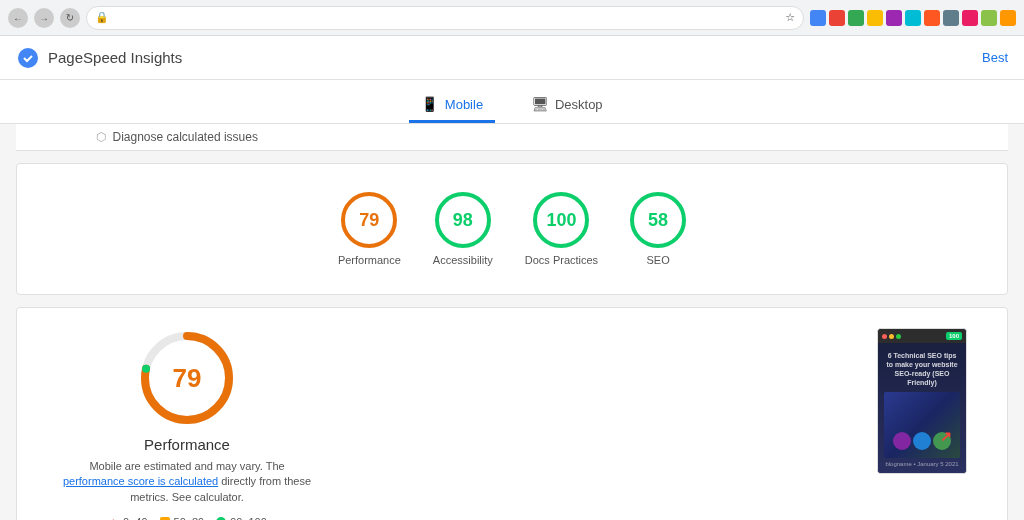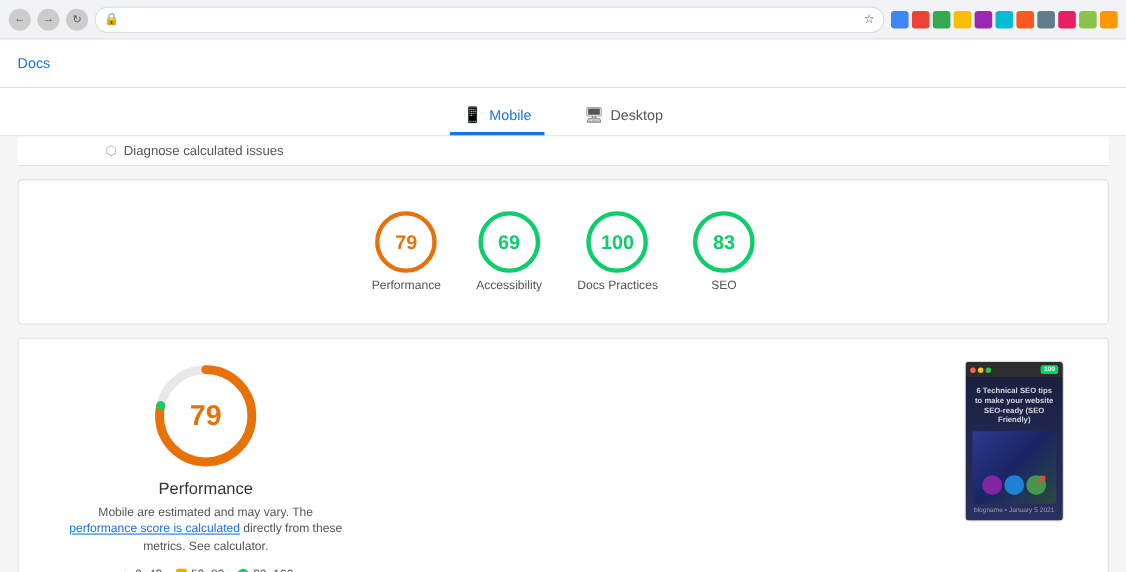--- a/index.html
+++ b/index.html
@@ -205,21 +205,28 @@
     <span class="ext-icon" style="background:#00bcd4"></span>
     <span class="ext-icon" style="background:#ff5722"></span>
     <span class="ext-icon" style="background:#607d8b"></span>
     <span class="ext-icon" style="background:#e91e63"></span>
     <span class="ext-icon" style="background:#8bc34a"></span>
     <span class="ext-icon" style="background:#ff9800"></span>
   </div>
 </div>
 
 <div class="app-header">
-  <a class="docs-link" href="#">Docs</a>
+  <div class="app-logo">
+    <svg class="logo-icon" viewBox="0 0 24 24" fill="none">
+      <circle cx="12" cy="12" r="10" fill="#4285f4"></circle>
+      <path d="M8 12l3 3 5-5" stroke="white" stroke-width="2" fill="none"></path>
+    </svg>
+    <span class="app-title">PageSpeed Insights</span>
+  </div>
+  <a class="docs-link" href="#">Best</a>
 </div>
 
 <div class="tabs-bar">
   <div class="tab active">
     <span class="tab-icon">📱</span>
     <span>Mobile</span>
   </div>
   <div class="tab">
     <span class="tab-icon">🖥</span>
     <span>Desktop</span>
@@ -238,35 +245,35 @@
 
       <div class="score-item">
         <div class="score-circle orange">
           <span>79</span>
         </div>
         <span class="score-label">Performance</span>
       </div>
 
       <div class="score-item">
         <div class="score-circle green">
-          <span>69</span>
+          <span>98</span>
         </div>
         <span class="score-label">Accessibility</span>
       </div>
 
       <div class="score-item">
         <div class="score-circle green">
           <span>100</span>
         </div>
         <span class="score-label">Docs Practices</span>
       </div>
 
       <div class="score-item">
         <div class="score-circle green">
-          <span>83</span>
+          <span>58</span>
         </div>
         <span class="score-label">SEO</span>
       </div>
 
     </div>
   </div>
 
   <div class="perf-section">
     <div class="perf-left">
       <div class="donut-container">

